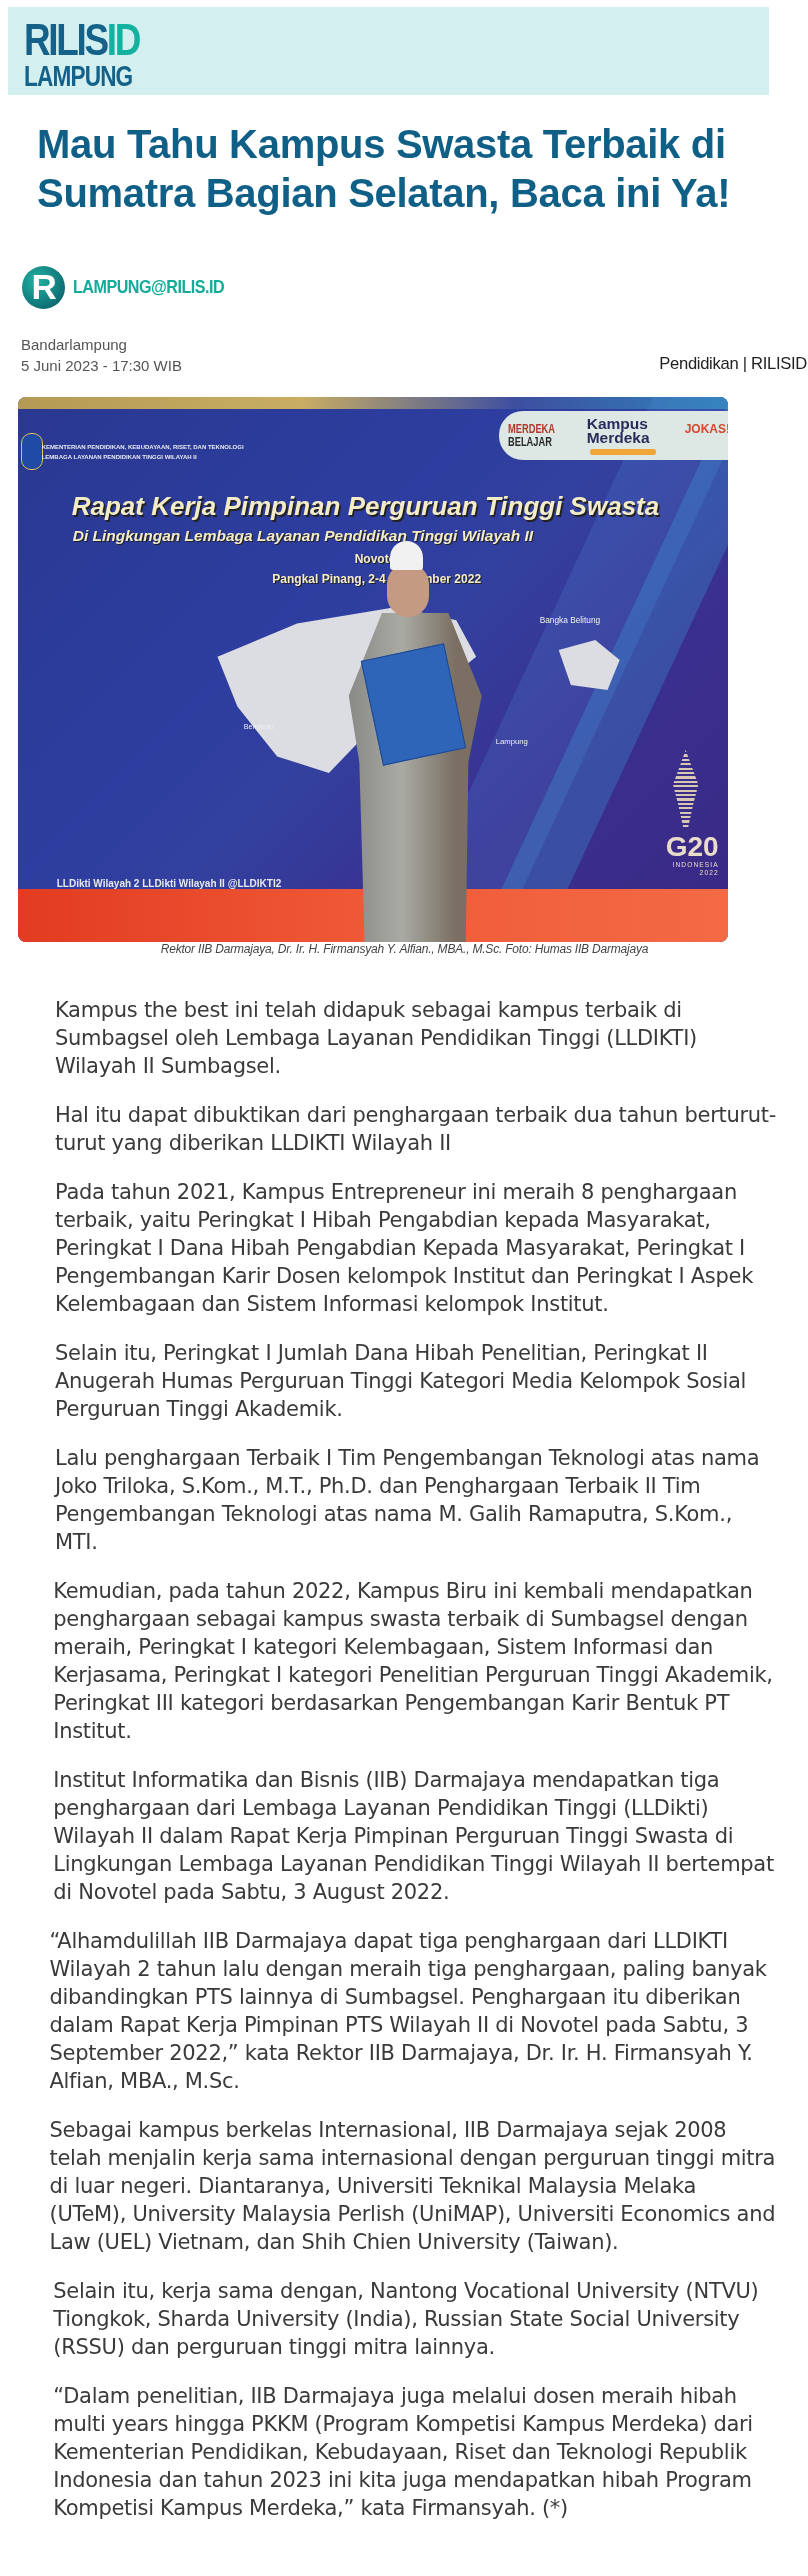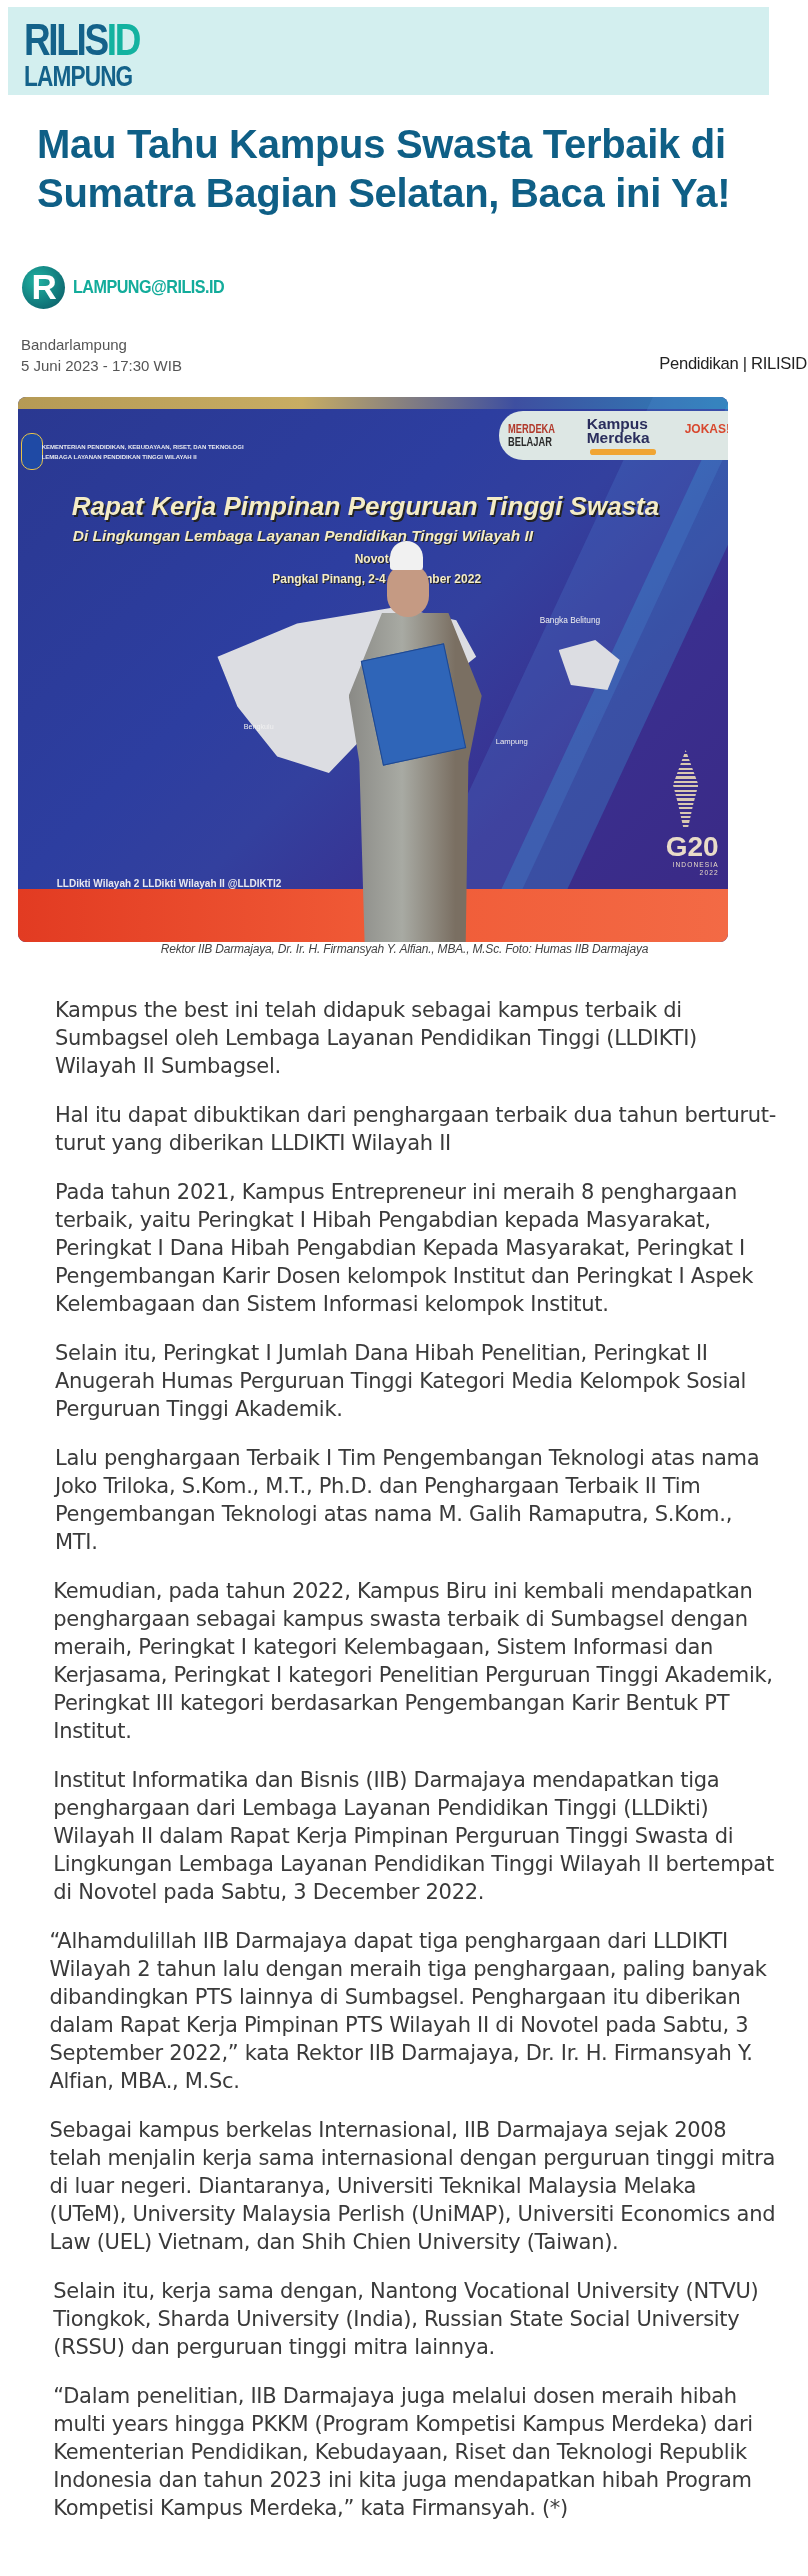--- a/index.html
+++ b/index.html
@@ -141,19 +141,19 @@
 
 <div class="caption">Rektor IIB Darmajaya, Dr. Ir. H. Firmansyah Y. Alfian., MBA., M.Sc. Foto: Humas IIB Darmajaya</div>
 
 <div class="article">
   <p>Kampus the best ini telah didapuk sebagai kampus terbaik di Sumbagsel oleh Lembaga Layanan Pendidikan Tinggi (LLDIKTI) Wilayah II Sumbagsel.</p>
   <p>Hal itu dapat dibuktikan dari penghargaan terbaik dua tahun berturut-turut yang diberikan LLDIKTI Wilayah II</p>
   <p>Pada tahun 2021, Kampus Entrepreneur ini meraih 8 penghargaan terbaik, yaitu Peringkat I Hibah Pengabdian kepada Masyarakat, Peringkat I Dana Hibah Pengabdian Kepada Masyarakat, Peringkat I Pengembangan Karir Dosen kelompok Institut dan Peringkat I Aspek Kelembagaan dan Sistem Informasi kelompok Institut.</p>
   <p>Selain itu, Peringkat I Jumlah Dana Hibah Penelitian, Peringkat II Anugerah Humas Perguruan Tinggi Kategori Media Kelompok Sosial Perguruan Tinggi Akademik.</p>
   <p>Lalu penghargaan Terbaik I Tim Pengembangan Teknologi atas nama Joko Triloka, S.Kom., M.T., Ph.D. dan Penghargaan Terbaik II Tim Pengembangan Teknologi atas nama M. Galih Ramaputra, S.Kom., MTI.</p>
   <p class="shift-left">Kemudian, pada tahun 2022, Kampus Biru ini kembali mendapatkan penghargaan sebagai kampus swasta terbaik di Sumbagsel dengan meraih, Peringkat I kategori Kelembagaan, Sistem Informasi dan Kerjasama, Peringkat I kategori Penelitian Perguruan Tinggi Akademik, Peringkat III kategori berdasarkan Pengembangan Karir Bentuk PT Institut.</p>
-  <p class="shift-left">Institut Informatika dan Bisnis (IIB) Darmajaya mendapatkan tiga penghargaan dari Lembaga Layanan Pendidikan Tinggi (LLDikti) Wilayah II dalam Rapat Kerja Pimpinan Perguruan Tinggi Swasta di Lingkungan Lembaga Layanan Pendidikan Tinggi Wilayah II bertempat di Novotel pada Sabtu, 3 December 2022.</p>
+  <p class="shift-left">Institut Informatika dan Bisnis (IIB) Darmajaya mendapatkan tiga penghargaan dari Lembaga Layanan Pendidikan Tinggi (LLDikti) Wilayah II dalam Rapat Kerja Pimpinan Perguruan Tinggi Swasta di Lingkungan Lembaga Layanan Pendidikan Tinggi Wilayah II bertempat di Novotel pada Sabtu, 3 August 2022.</p>
   <p class="far">“Alhamdulillah IIB Darmajaya dapat tiga penghargaan dari LLDIKTI Wilayah 2 tahun lalu dengan meraih tiga penghargaan, paling banyak dibandingkan PTS lainnya di Sumbagsel. Penghargaan itu diberikan dalam Rapat Kerja Pimpinan PTS Wilayah II di Novotel pada Sabtu, 3 September 2022,” kata Rektor IIB Darmajaya, Dr. Ir. H. Firmansyah Y. Alfian, MBA., M.Sc.</p>
   <p class="far">Sebagai kampus berkelas Internasional, IIB Darmajaya sejak 2008 telah menjalin kerja sama internasional dengan perguruan tinggi mitra di luar negeri. Diantaranya, Universiti Teknikal Malaysia Melaka (UTeM), University Malaysia Perlish (UniMAP), Universiti Economics and Law (UEL) Vietnam, dan Shih Chien University (Taiwan).</p>
   <p class="shift-left">Selain itu, kerja sama dengan, Nantong Vocational University (NTVU) Tiongkok, Sharda University (India), Russian State Social University (RSSU) dan perguruan tinggi mitra lainnya.</p>
   <p class="shift-left">“Dalam penelitian, IIB Darmajaya juga melalui dosen meraih hibah multi years hingga PKKM (Program Kompetisi Kampus Merdeka) dari Kementerian Pendidikan, Kebudayaan, Riset dan Teknologi Republik Indonesia dan tahun 2023 ini kita juga mendapatkan hibah Program Kompetisi Kampus Merdeka,” kata Firmansyah. (*)</p>
 </div>
 
 
 </body></html>

